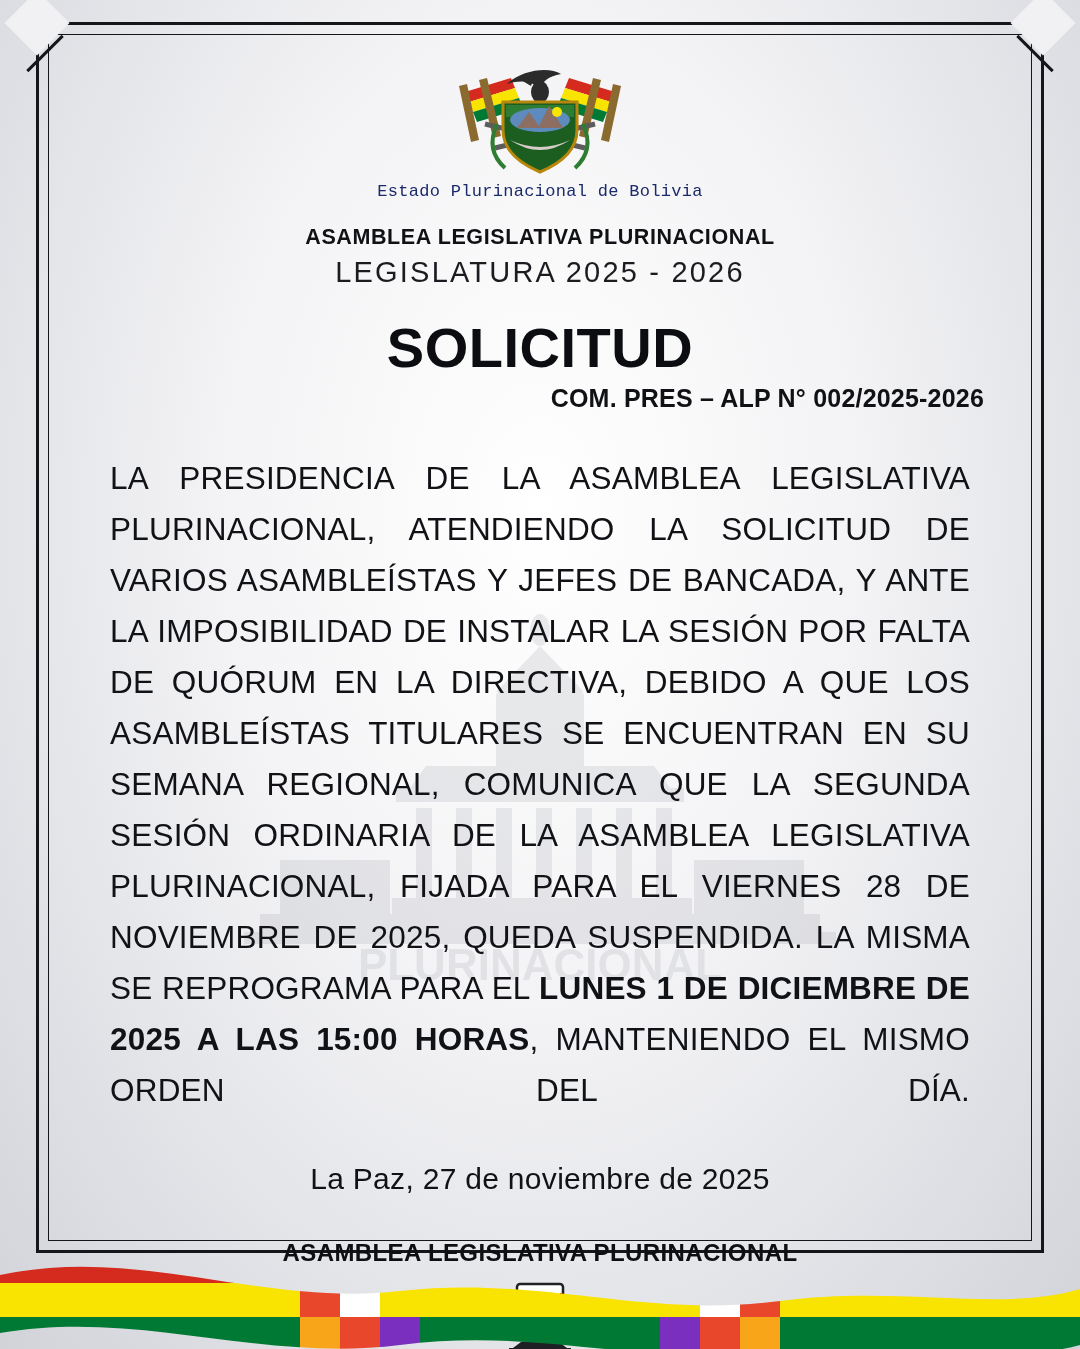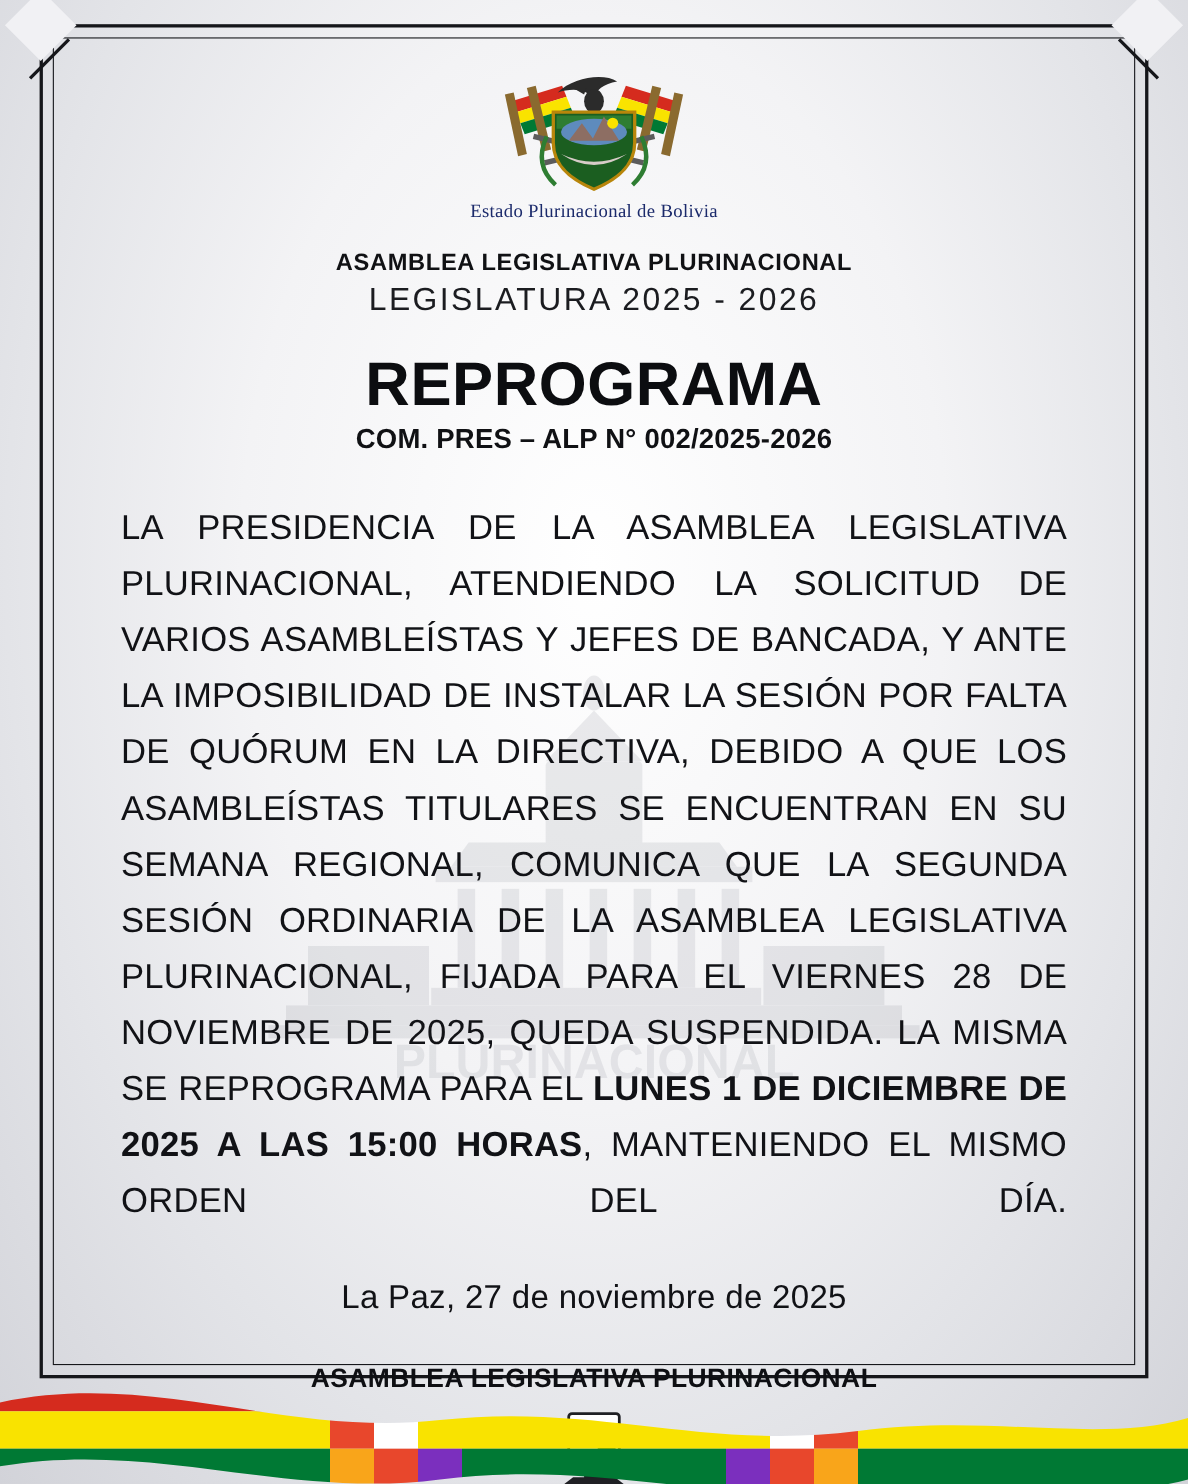--- a/index.html
+++ b/index.html
@@ -74,21 +74,21 @@
     left: 0; right: 0; top: 0;
     padding: 0 96px;
     box-sizing: border-box;
     text-align: center;
   }
 
   .coat { margin-top: 62px; }
   .coat svg { display: block; margin: 0 auto; }
 
   .coat-caption {
-    font-family: Liberation Serif, serif;
+    font-family: Liberation Mono, monospace;
     font-size: 17px;
     letter-spacing: 0.3px;
     color: #1b2a6b;
     margin-top: 4px;
   }
 
   .org-name {
     margin-top: 24px;
     font-size: 21.5px;
     font-weight: bold;
@@ -109,20 +109,21 @@
     font-weight: bold;
     letter-spacing: 0.5px;
     color: #0c0d10;
   }
   .doc-number {
     margin-top: 4px;
     font-size: 25px;
     font-weight: bold;
     letter-spacing: 0.2px;
     color: #101114;
+    text-align: right;
   }
 
   .body-text {
     margin-top: 40px;
     padding: 0 14px;
     text-align: justify;
     text-align-last: justify;
     font-size: 31.5px;
     line-height: 51px;
     letter-spacing: 0.2px;
@@ -250,21 +251,21 @@
         <path d="M138 62 q12 26 -8 44" stroke="#2e7d32" stroke-width="4" fill="none"></path>
       </svg>
     </div>
 
     <div class="coat-caption">Estado Plurinacional de Bolivia</div>
 
     <div class="org-name">ASAMBLEA LEGISLATIVA PLURINACIONAL</div>
 
     <div class="legislature">LEGISLATURA  2025 - 2026</div>
 
-    <div class="title">REPROGRAMA</div>
+    <div class="title">SOLICITUD</div>
 
     <div class="doc-number">COM. PRES – ALP N° 002/2025-2026</div>
 
     <div class="body-text">
       <span>LA PRESIDENCIA DE LA ASAMBLEA LEGISLATIVA PLURINACIONAL, ATENDIENDO LA SOLICITUD DE VARIOS ASAMBLEÍSTAS Y JEFES DE BANCADA, Y ANTE LA IMPOSIBILIDAD DE INSTALAR LA SESIÓN POR FALTA DE QUÓRUM EN LA DIRECTIVA, DEBIDO A QUE LOS ASAMBLEÍSTAS TITULARES SE ENCUENTRAN EN SU SEMANA REGIONAL, COMUNICA QUE LA SEGUNDA SESIÓN ORDINARIA DE LA ASAMBLEA LEGISLATIVA PLURINACIONAL, FIJADA PARA EL VIERNES 28 DE NOVIEMBRE DE 2025, QUEDA SUSPENDIDA. LA MISMA SE REPROGRAMA PARA EL </span><b>LUNES 1 DE DICIEMBRE DE 2025 A LAS 15:00 HORAS</b><span>, MANTENIENDO EL MISMO ORDEN DEL DÍA.</span>
     </div>
 
     <div class="place-date">La Paz, 27 de noviembre de 2025</div>
 
     <div class="signature">

